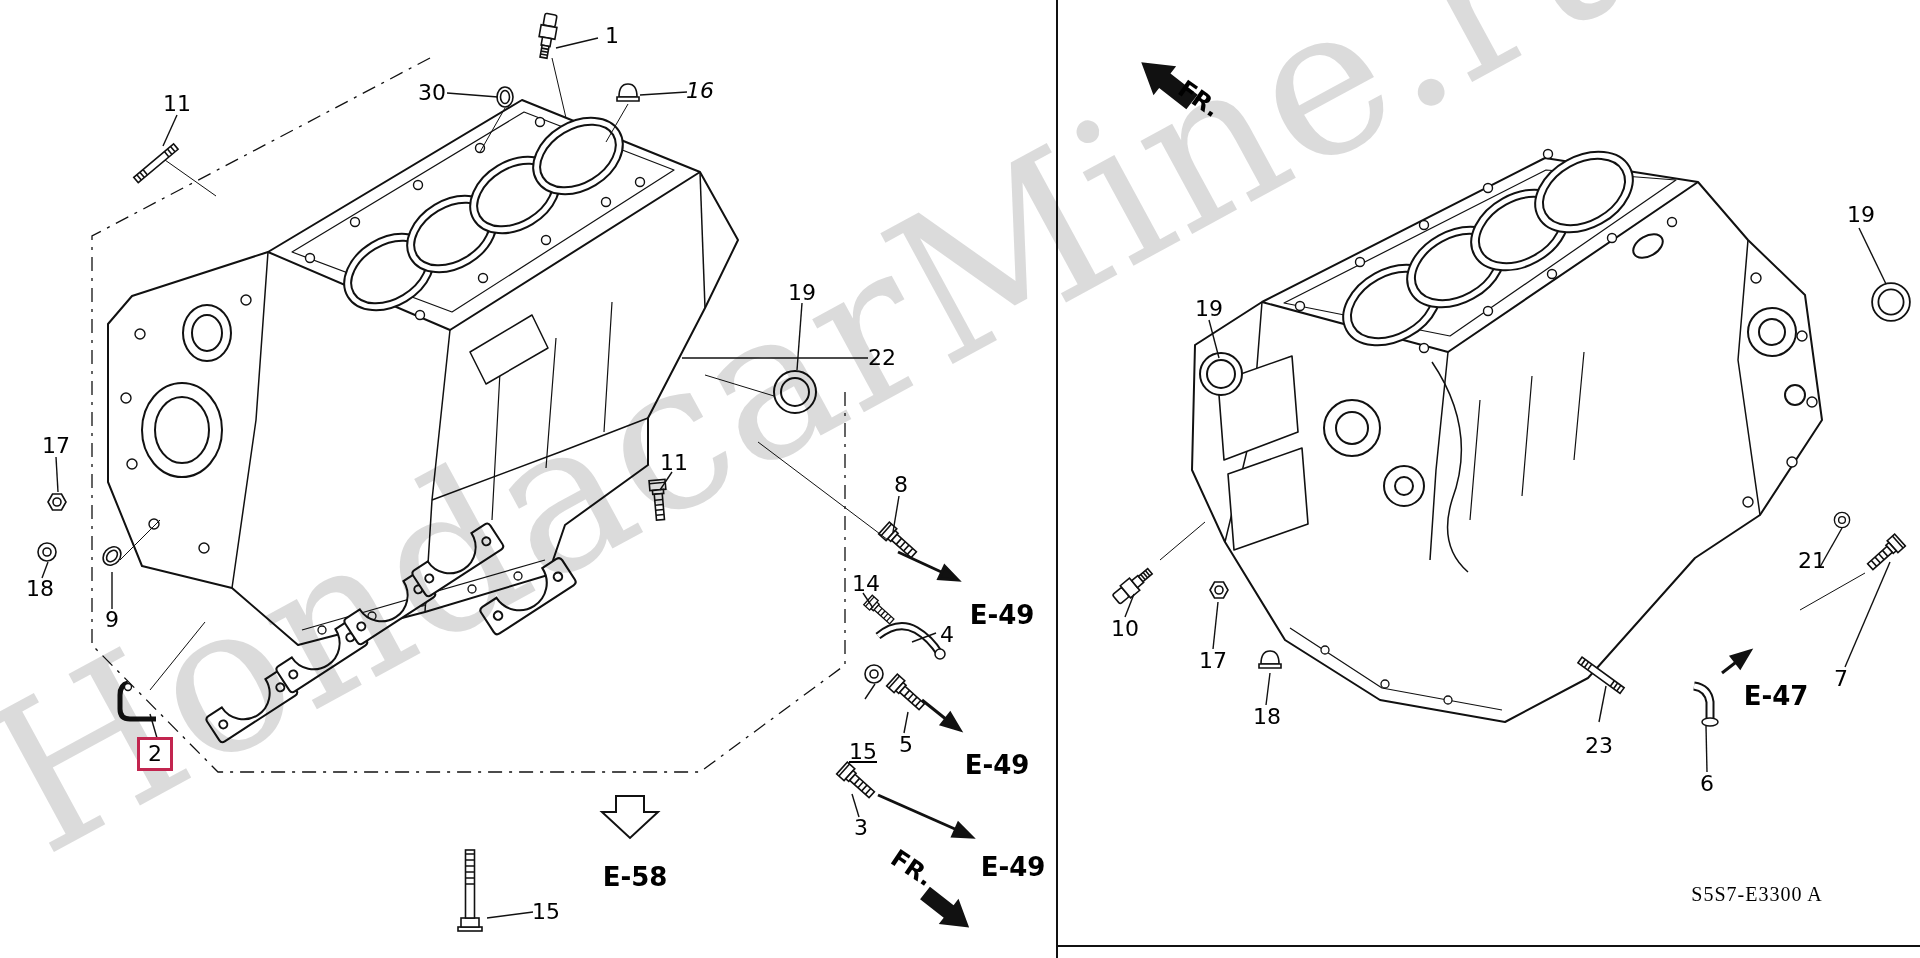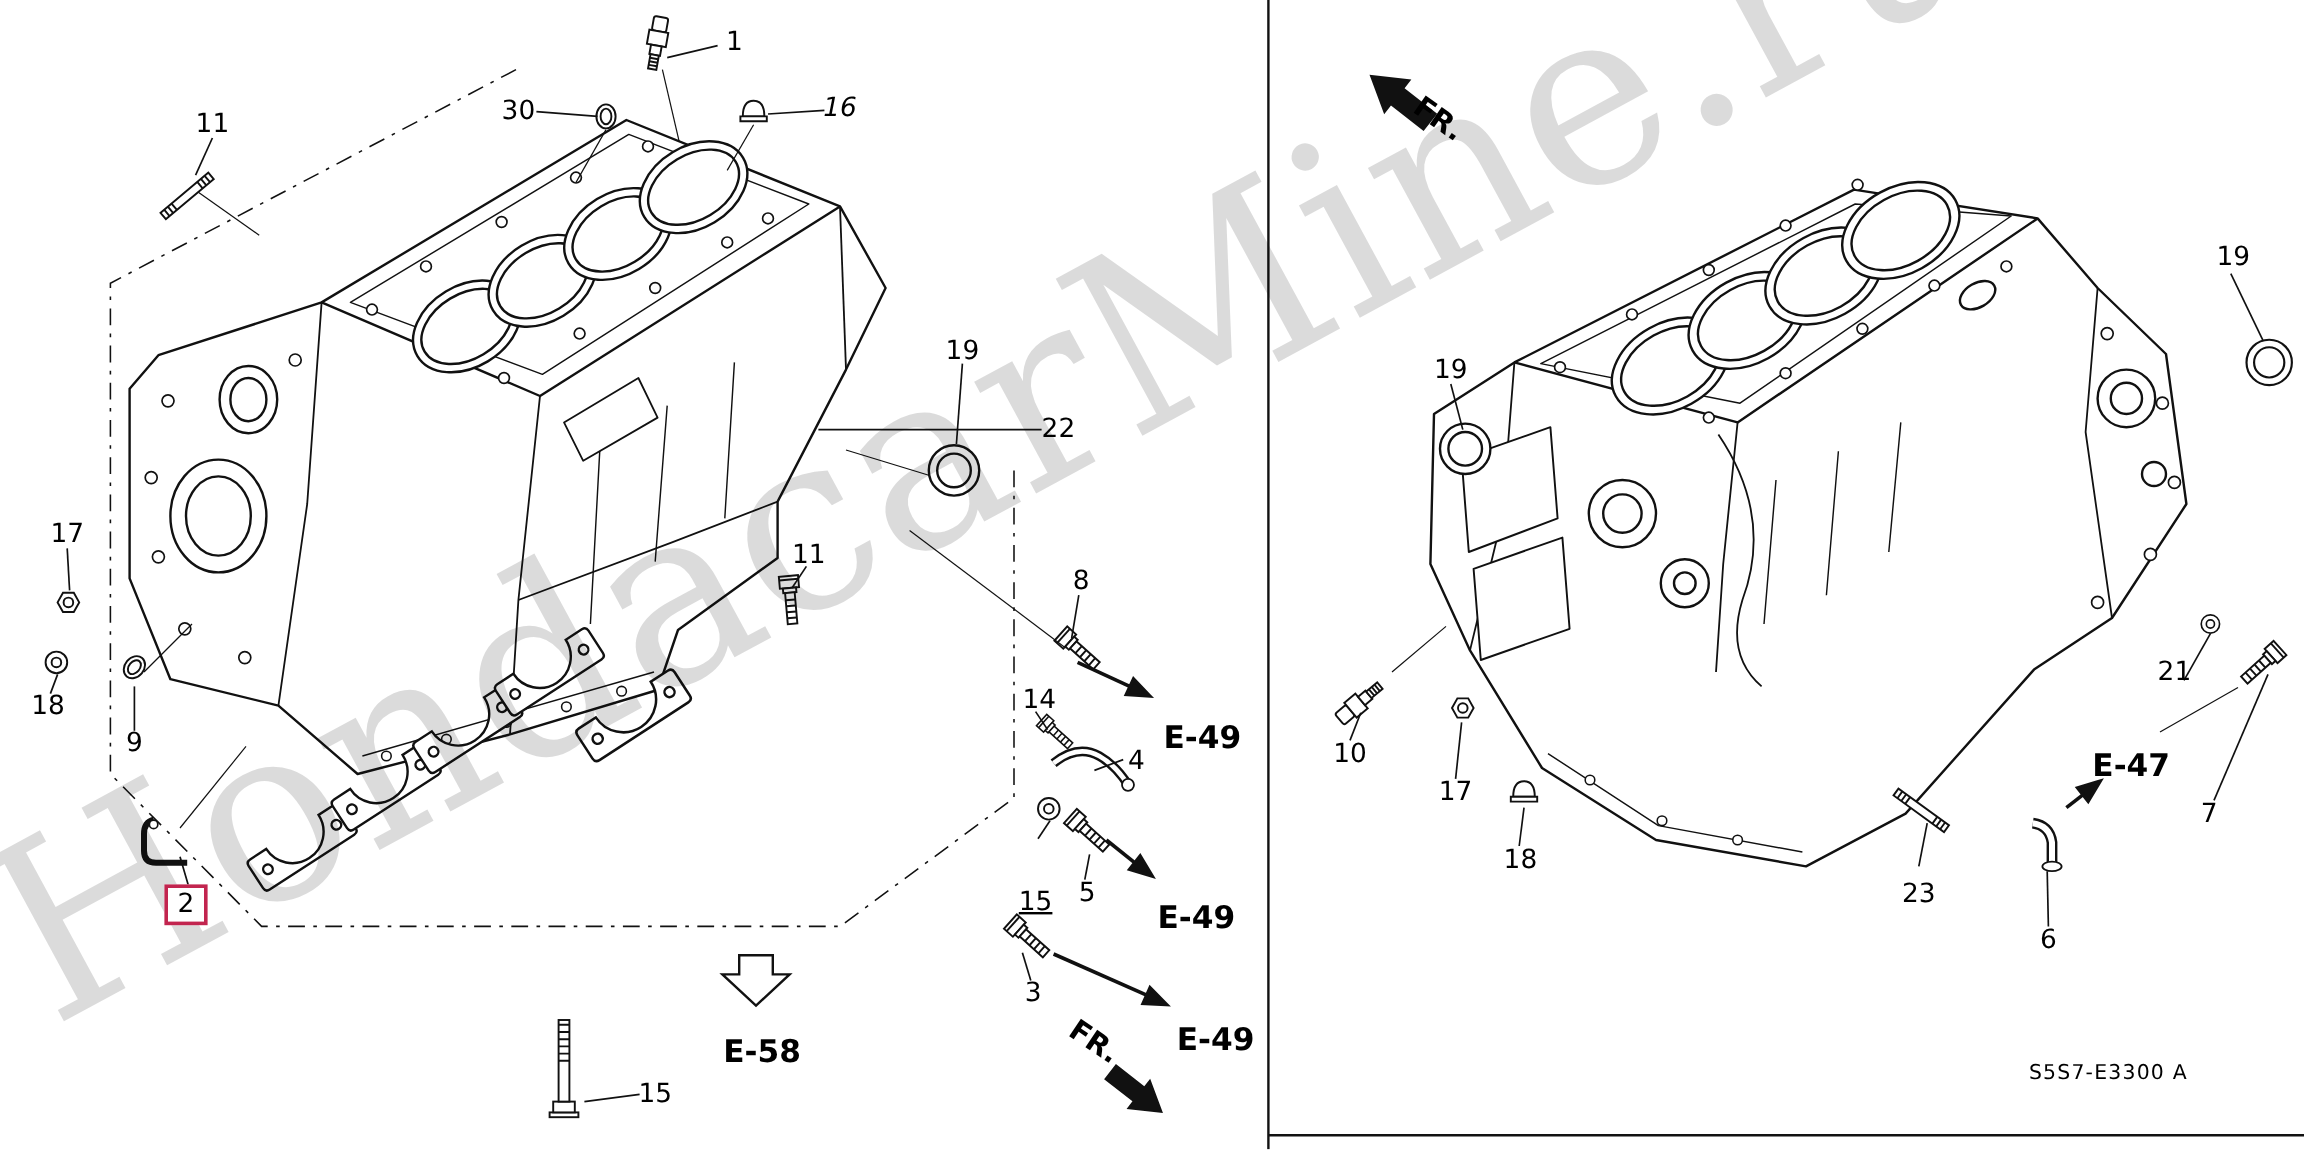--- a/index.html
+++ b/index.html
@@ -27,21 +27,21 @@
   .ref{
     position:absolute;transform:translate(-50%,-50%);
     font-size:26px;font-weight:bold;line-height:1;margin-top:23px;
   }
   .fr{
     position:absolute;transform:translate(-50%,-50%);
     font-size:24px;font-weight:bold;line-height:1;
   }
   .code{
     position:absolute;transform:translate(-50%,-50%);
-    font-size:17px;letter-spacing:1px;
+    font-size:20px;letter-spacing:1px;font-family:Liberation Serif, serif;
   }
 </style>
 </head>
 <body>
 
 <div class="page">
 
   <svg class="drawing" viewBox="0 0 1920 958">
     <defs>
       <g id="sym-bolt" stroke="#111" fill="#fff" stroke-width="1.6">
@@ -368,16 +368,16 @@
       <div class="fr" style="left: 912px; top: 868px; transform: translate(-50%, -50%) rotate(34deg);">FR.</div>
       <div class="callout" style="left: 1209px; top: 309px;">19</div>
       <div class="callout" style="left: 1861px; top: 215px;">19</div>
       <div class="callout" style="left: 1125px; top: 629px;">10</div>
       <div class="callout" style="left: 1213px; top: 661px;">17</div>
       <div class="callout" style="left: 1267px; top: 717px;">18</div>
       <div class="callout" style="left: 1812px; top: 561px;">21</div>
       <div class="callout" style="left: 1841px; top: 679px;">7</div>
       <div class="callout" style="left: 1599px; top: 746px;">23</div>
       <div class="callout" style="left: 1707px; top: 784px;">6</div>
-      <div class="ref" style="left: 1776px; top: 616px;">E-47</div>
+      <div class="ref" style="left: 1776px; top: 673px;">E-47</div>
       <div class="fr" style="left: 1199px; top: 99px; transform: translate(-50%, -50%) rotate(35deg);">FR.</div>
     </div>
 </div>
 
 </body></html>

